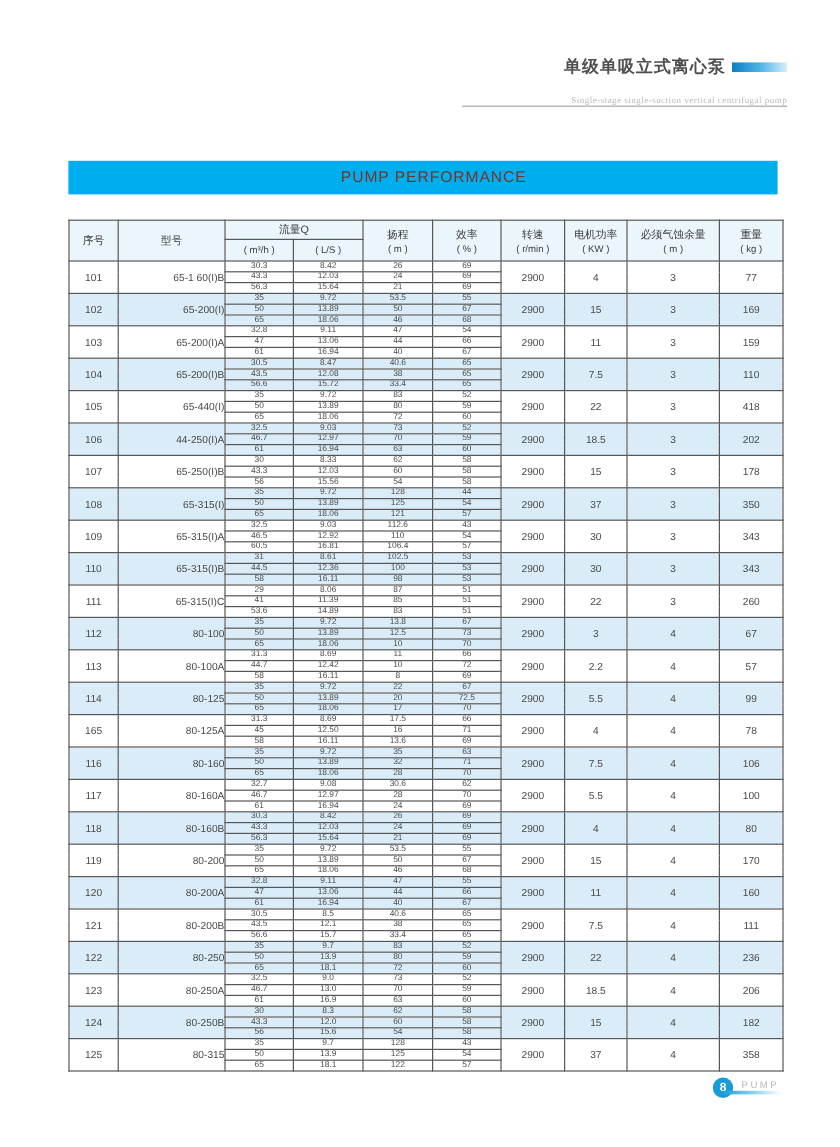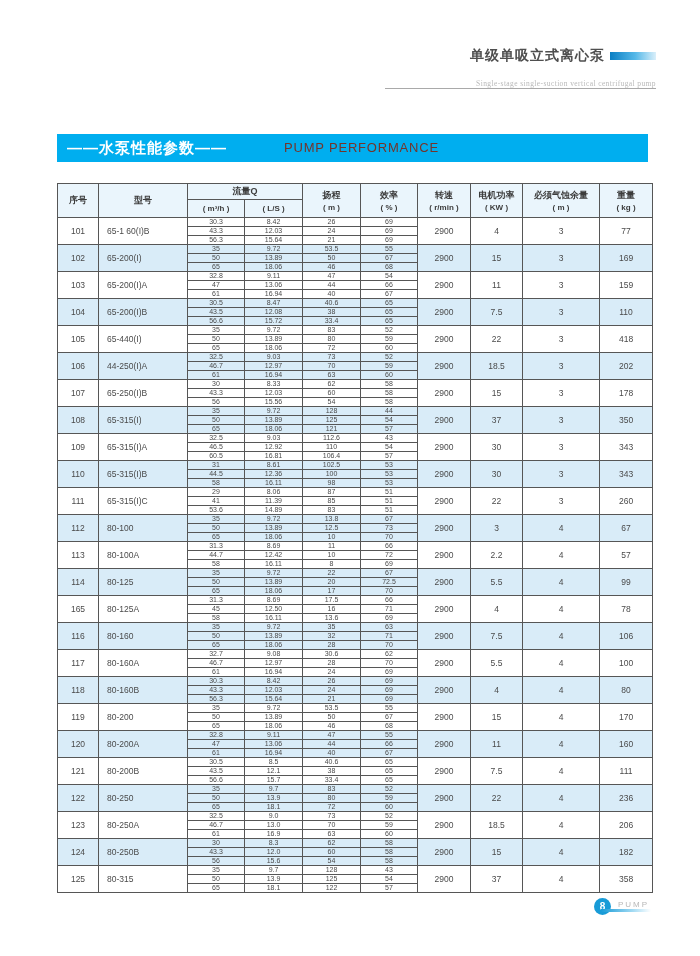--- a/index.html
+++ b/index.html
@@ -15,27 +15,27 @@
   .brand-rule { position:absolute; left:385px; top:88px; width:271px; height:1px; background:#a9a9a9; }
 
   
   .banner { position:absolute; left:57px; top:134px; width:591px; height:28px; background:#00aeef; }
   .banner-cn { position:absolute; left:10px; top:0; line-height:28px; font-size:15px; font-weight:bold; color:#ffffff; letter-spacing:1px; }
   .banner-en { position:absolute; left:227px; top:0; line-height:28px; font-size:13px; color:#73352b; letter-spacing:0.8px; }
 
   
   table.perf { position:absolute; left:57px; top:183px; width:592px; border-collapse:collapse; table-layout:fixed; }
   table.perf th, table.perf td { border:1px solid #565656; text-align:center; vertical-align:middle; overflow:hidden; white-space:nowrap; }
-  thead th { background:#eaf5fc; font-weight:bold; font-size:9px; color:#3c3c3c; }
+  thead th { background:#eaf5fc; font-weight:normal; font-size:9px; color:#3c3c3c; }
   thead tr.h1 th { height:16px; }
   thead tr.h2 th { height:18px; font-size:8px; }
   thead th .unit { display:block; font-size:8px; margin-top:1px; }
   tbody td { height:8px; font-size:7px; line-height:8px; padding:0; color:#4a4a4a; border:1px solid #999999; }
   tbody td.label { font-size:8.5px; border:1px solid #565656; }
-  tbody td.model { text-align:left; padding-left:8px;margin-left:44px; }
+  tbody td.model { text-align:right; padding-left:8px;margin-left:44px; }
   tbody tr.group-start td { border-top:1px solid #565656; }
   tbody tr.group-end td { border-bottom:1px solid #565656; }
   tbody tr.tint td { background:#d9ecf8; }
   tbody tr:not(.tint) td { background:#ffffff; }
 
   
   .footer-circle { position:absolute; left:594px; top:898px; width:17px; height:17px; border-radius:50%; background:#189bd7; color:#fff; font-size:10px; font-weight:bold; text-align:center; line-height:17px; }
   .footer-label { position:absolute; left:618px; top:900px; font-size:8px; color:#b8b8b8; letter-spacing:2px; }
   .footer-line { position:absolute; left:601px; top:909px; width:50px; height:3px; background:linear-gradient(to right,#189bd7 0%,#9ad7f2 60%,#ffffff 100%); }
 </style>
@@ -47,21 +47,20 @@
   <div class="brand">
     <div class="brand-row">
       <span class="brand-cn">单级单吸立式离心泵</span>
       <span class="brand-bar"></span>
     </div>
     <div class="brand-en">Single-stage single-suction vertical centrifugal pump</div>
   </div>
   <div class="brand-rule"></div>
 
   <div class="banner">
-    <span class="banner-cn">——水泵性能参数——</span>
     <span class="banner-en">PUMP PERFORMANCE</span>
   </div>
 
   <table class="perf">
     <colgroup>
       <col style="width:41px">
         <col style="width:89px">
         <col style="width:57px">
         <col style="width:58px">
       <col style="width:58px">

